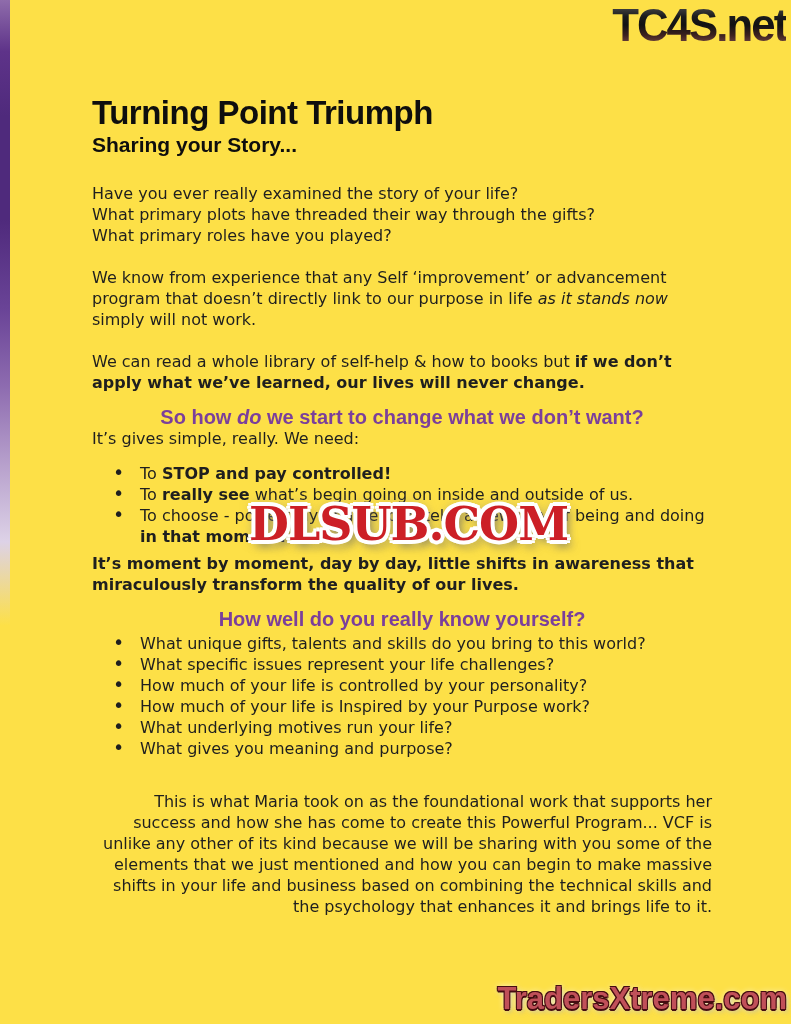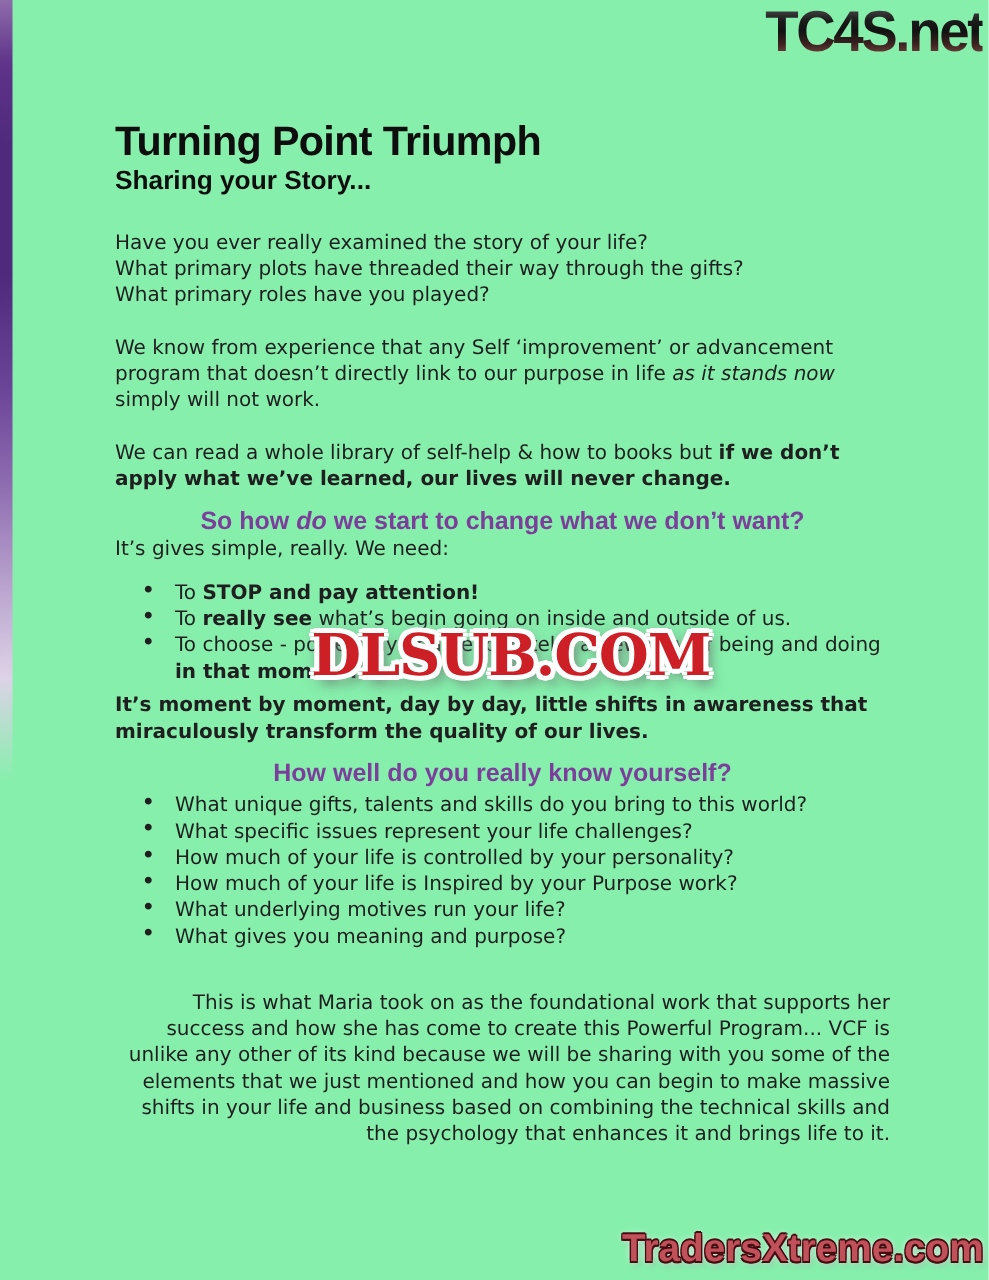--- a/index.html
+++ b/index.html
@@ -1,17 +1,17 @@
 <!DOCTYPE html>
 <html><head>
 <meta charset="utf-8">
 <style>
   html,body { margin:0; padding:0; background:#ffffff; }
   .page {
-    position:relative; width:791px; height:1024px; background:#86efac;
+    position:relative; width:791px; height:1024px; background:#fde047;
     font-family:"DejaVu Sans", sans-serif; color:#1f1f1f; overflow:hidden;
   }
   .purple-bar {
     position:absolute; left:0; top:0; width:10px; height:645px;
     background:linear-gradient(180deg,
       #8f6cab 0%, #5e3389 8%, #4f2a7c 18%, #4f2a7c 34%,
       #6a4497 48%, #8e6cb0 60%, #b7a0cc 72%, #ddd2e7 84%,
       rgba(255,255,255,0) 97%);
   }
   .site-logo {
@@ -87,21 +87,21 @@
 
     <p class="para"><span>We know from experience that any Self ‘improvement’ or advancement program that doesn’t directly link to our purpose in life </span><i>as it stands now</i><span> simply will not work.</span></p>
 
     <p class="para"><span>We can read a whole library of self-help &amp; how to books but </span><b>if we don’t apply what we’ve learned, our lives will never change.</b></p>
 
     <div class="purple-heading"><span>So how </span><i>do</i><span> we start to change what we don’t want?</span></div>
 
     <div>It’s gives simple, really. We need:</div>
 
     <ul class="bullets">
-      <li><span>To </span><b>STOP and pay attention!</b><span></span></li>
+      <li><span>To </span><b>STOP and pay controlled!</b><span></span></li>
       <li><span>To </span><b>really see</b><span> what’s begin going on inside and outside of us.</span></li>
       <li><span>To choose - powerfully and deliberately, a new way of being and doing </span><b>in that moment.</b><span></span></li>
     </ul>
 
     <p class="bold-para">It’s moment by moment, day by day, little shifts in awareness that miraculously transform the quality of our lives.</p>
 
     <div class="purple-heading">How well do you really know yourself?</div>
 
     <ul class="bullets tight">
       <li>What unique gifts, talents and skills do you bring to this world?</li>

